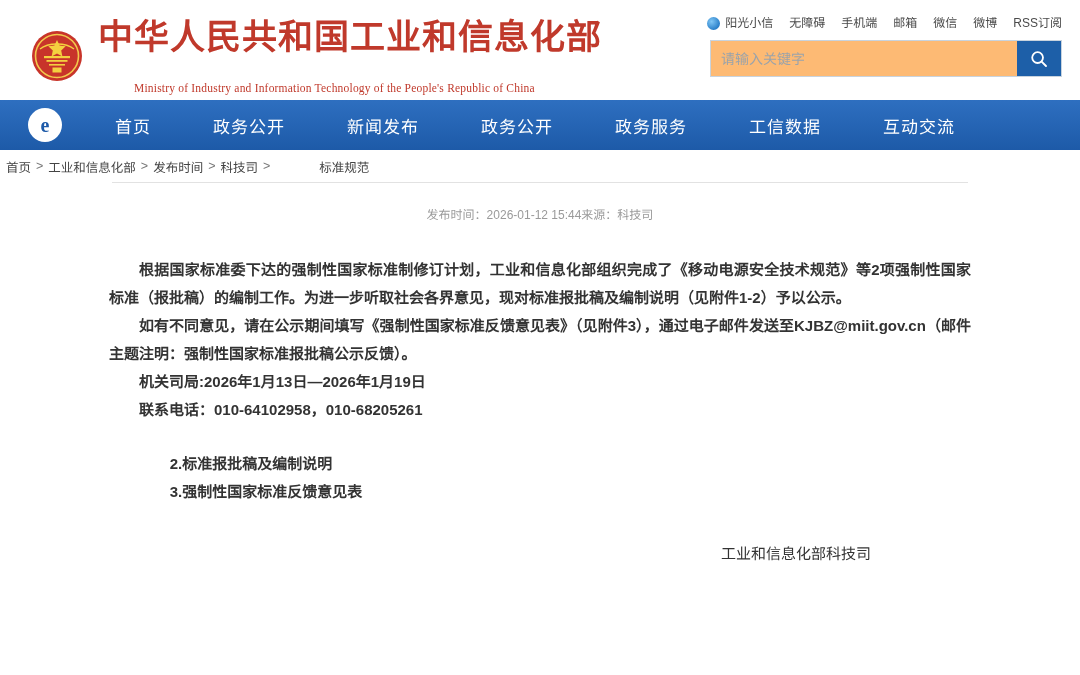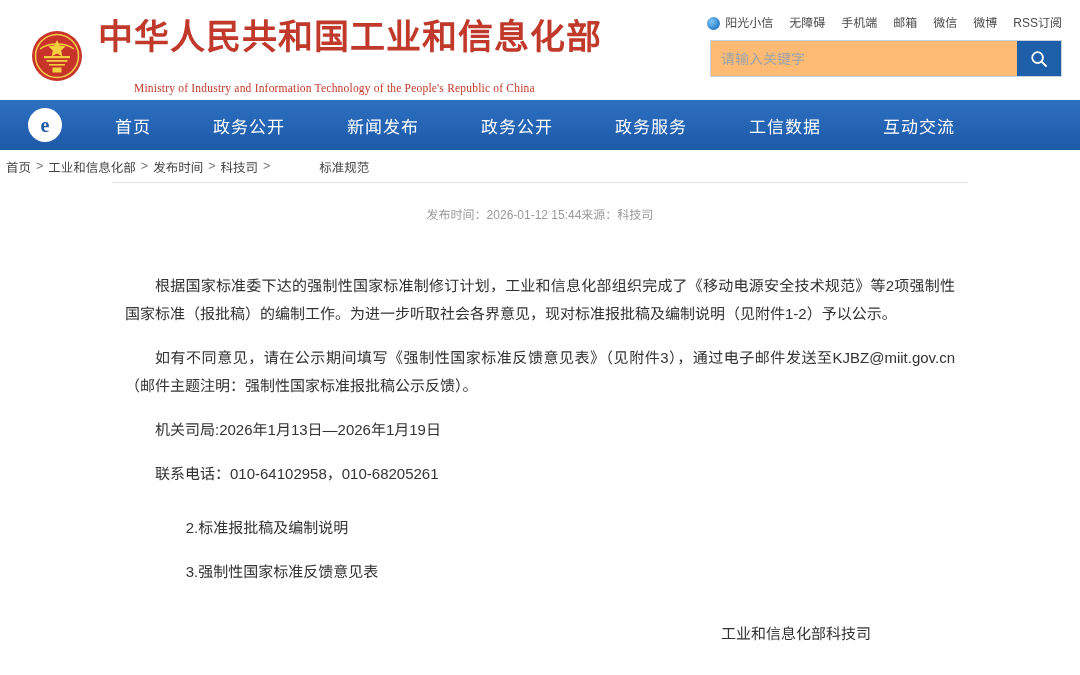--- a/index.html
+++ b/index.html
@@ -207,22 +207,23 @@
     color: #9a9a9a;
     padding: 22px 0 16px 0;
   }
   .content {
     font-size: 15px;
     line-height: 28px;
     color: #333;
     padding: 18px 25px 0 25px;
   }
   .content p {
-    margin: 16px;
+    margin: 0;
     text-align: justify;
+    font-weight: bold;
   }
   .content p.indent { text-indent: 2em; }
   .attach-block {
     margin-top: 26px;
     padding-left: 0;
   }
   .attach-line { text-indent: 2em; }
   .attach-sub { padding-left: 4.05em; }
   .signature {
     margin-top: 34px;

